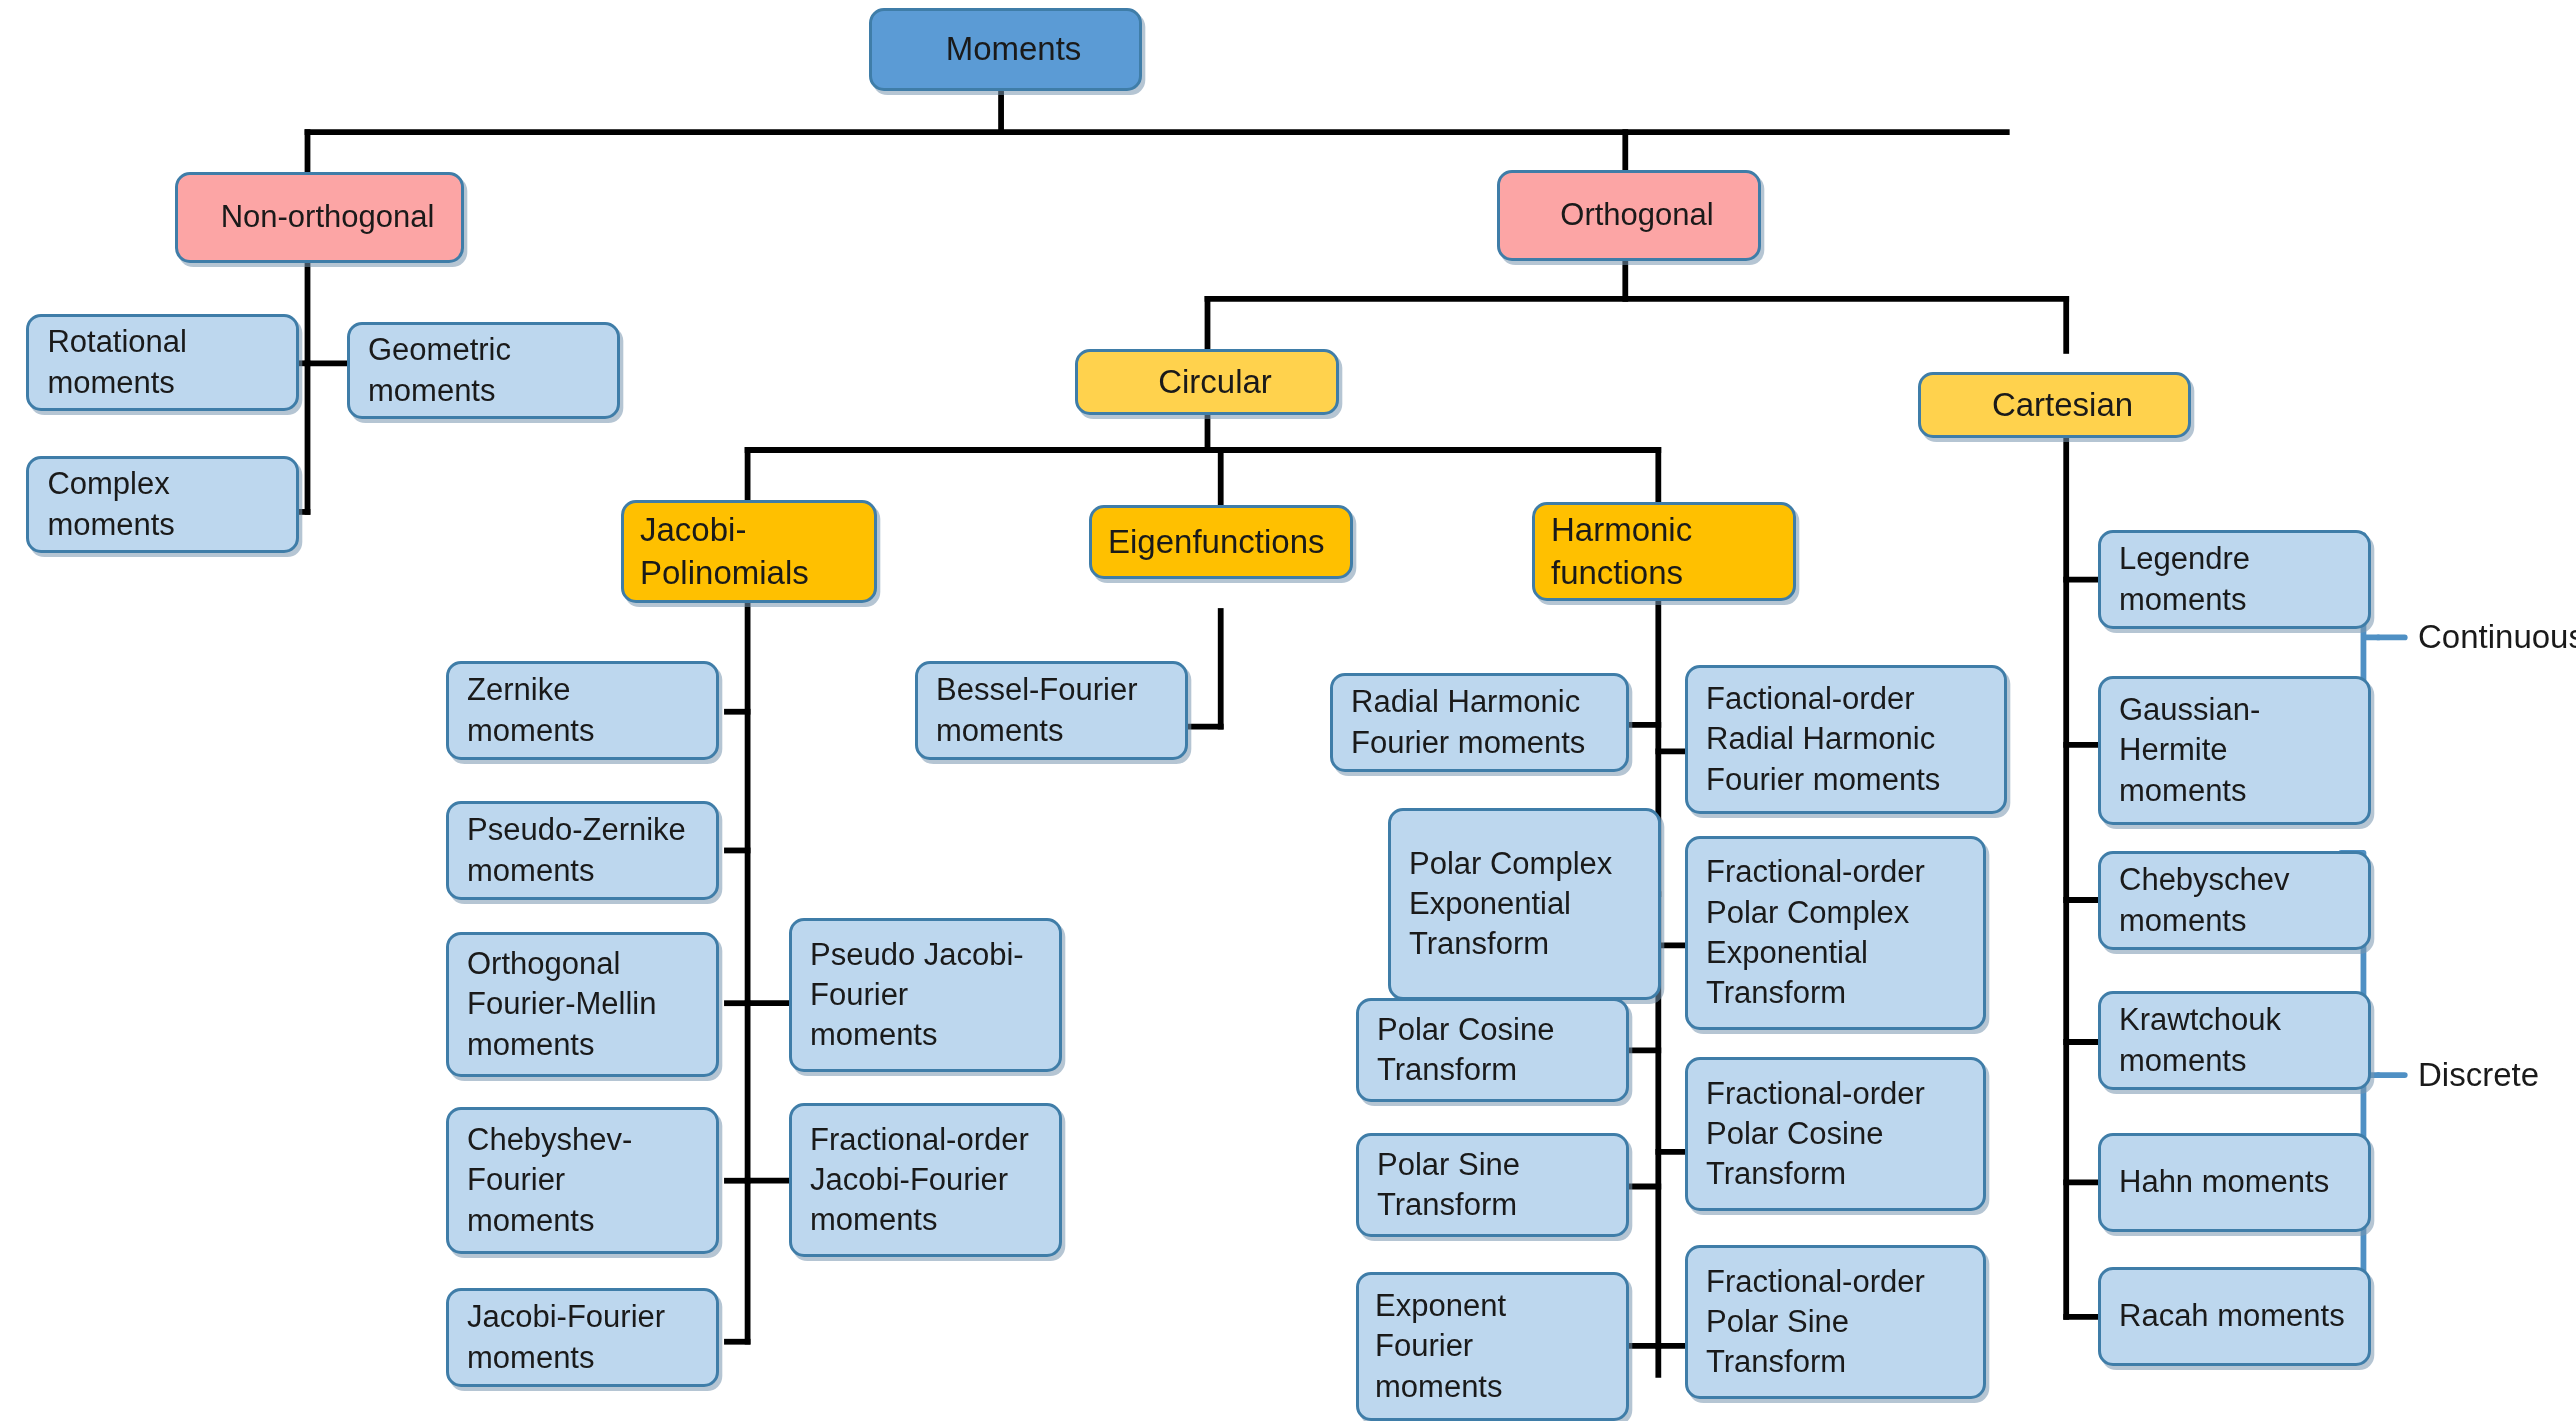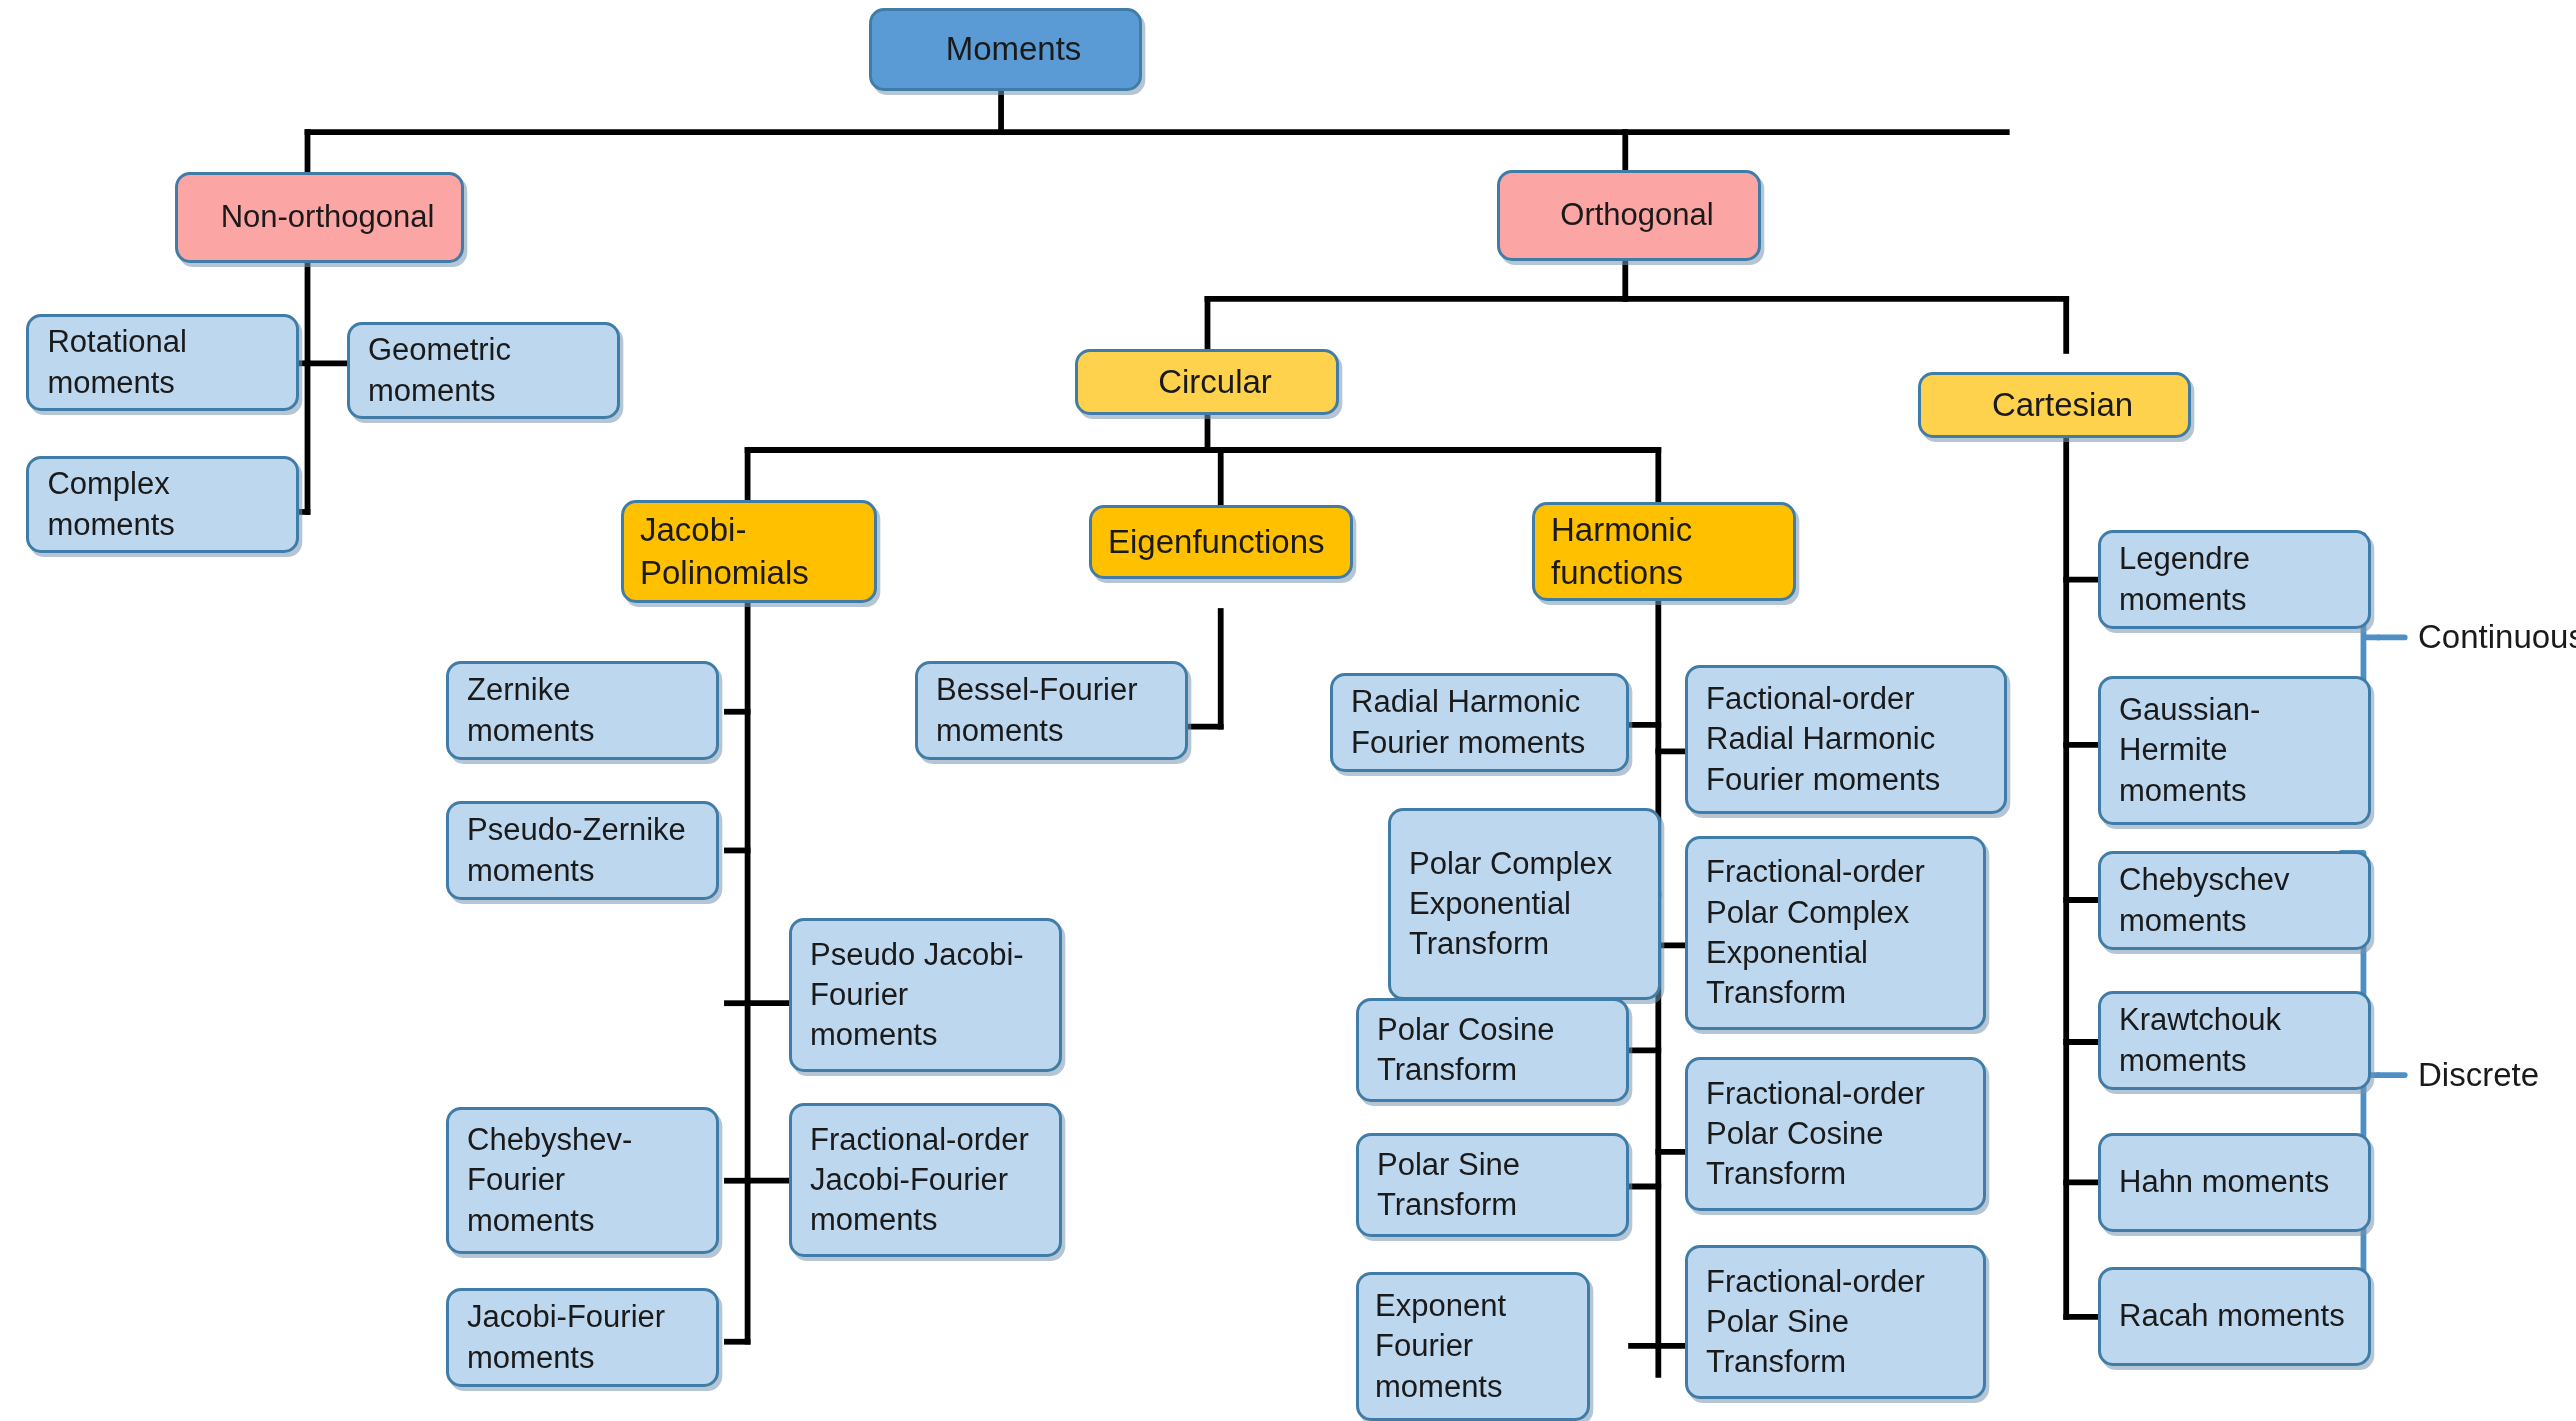--- a/index.html
+++ b/index.html
@@ -132,20 +132,23 @@
   </div>
 
   <div class="node leaf" style="left:446px;top:661px;width:273px;height:99px;">
     <span>Zernike moments</span>
   </div>
 
   <div class="node leaf" style="left:446px;top:801px;width:273px;height:99px;">
     <span>Pseudo-Zernike moments</span>
   </div>
 
+  <div class="node leaf" style="left:446px;top:932px;width:273px;height:145px;">
+    <span>Orthogonal Fourier-Mellin moments</span>
+  </div>
 
   <div class="node leaf" style="left:446px;top:1107px;width:273px;height:147px;">
     <span>Chebyshev-Fourier moments</span>
   </div>
 
   <div class="node leaf" style="left:446px;top:1288px;width:273px;height:99px;">
     <span>Jacobi-Fourier moments</span>
   </div>
 
   <div class="node leaf" style="left:789px;top:918px;width:273px;height:154px;">
@@ -169,21 +172,21 @@
   </div>
 
   <div class="node leaf" style="left:1356px;top:998px;width:273px;height:104px;">
     <span>Polar Cosine Transform</span>
   </div>
 
   <div class="node leaf" style="left:1356px;top:1133px;width:273px;height:104px;">
     <span>Polar Sine Transform</span>
   </div>
 
-  <div class="node leaf" style="left:1356px;top:1272px;width:234px;height:149px;padding-left:16px;">
+  <div class="node leaf" style="left:1356px;top:1272px;width:273px;height:149px;padding-left:16px;">
     <span>Exponent Fourier moments</span>
   </div>
 
   <div class="node leaf" style="left:1685px;top:665px;width:322px;height:149px;">
     <span>Factional-order Radial Harmonic Fourier  moments</span>
   </div>
 
   <div class="node leaf" style="left:1685px;top:836px;width:301px;height:194px;">
     <span>Fractional-order Polar Complex Exponential Transform</span>
   </div>

